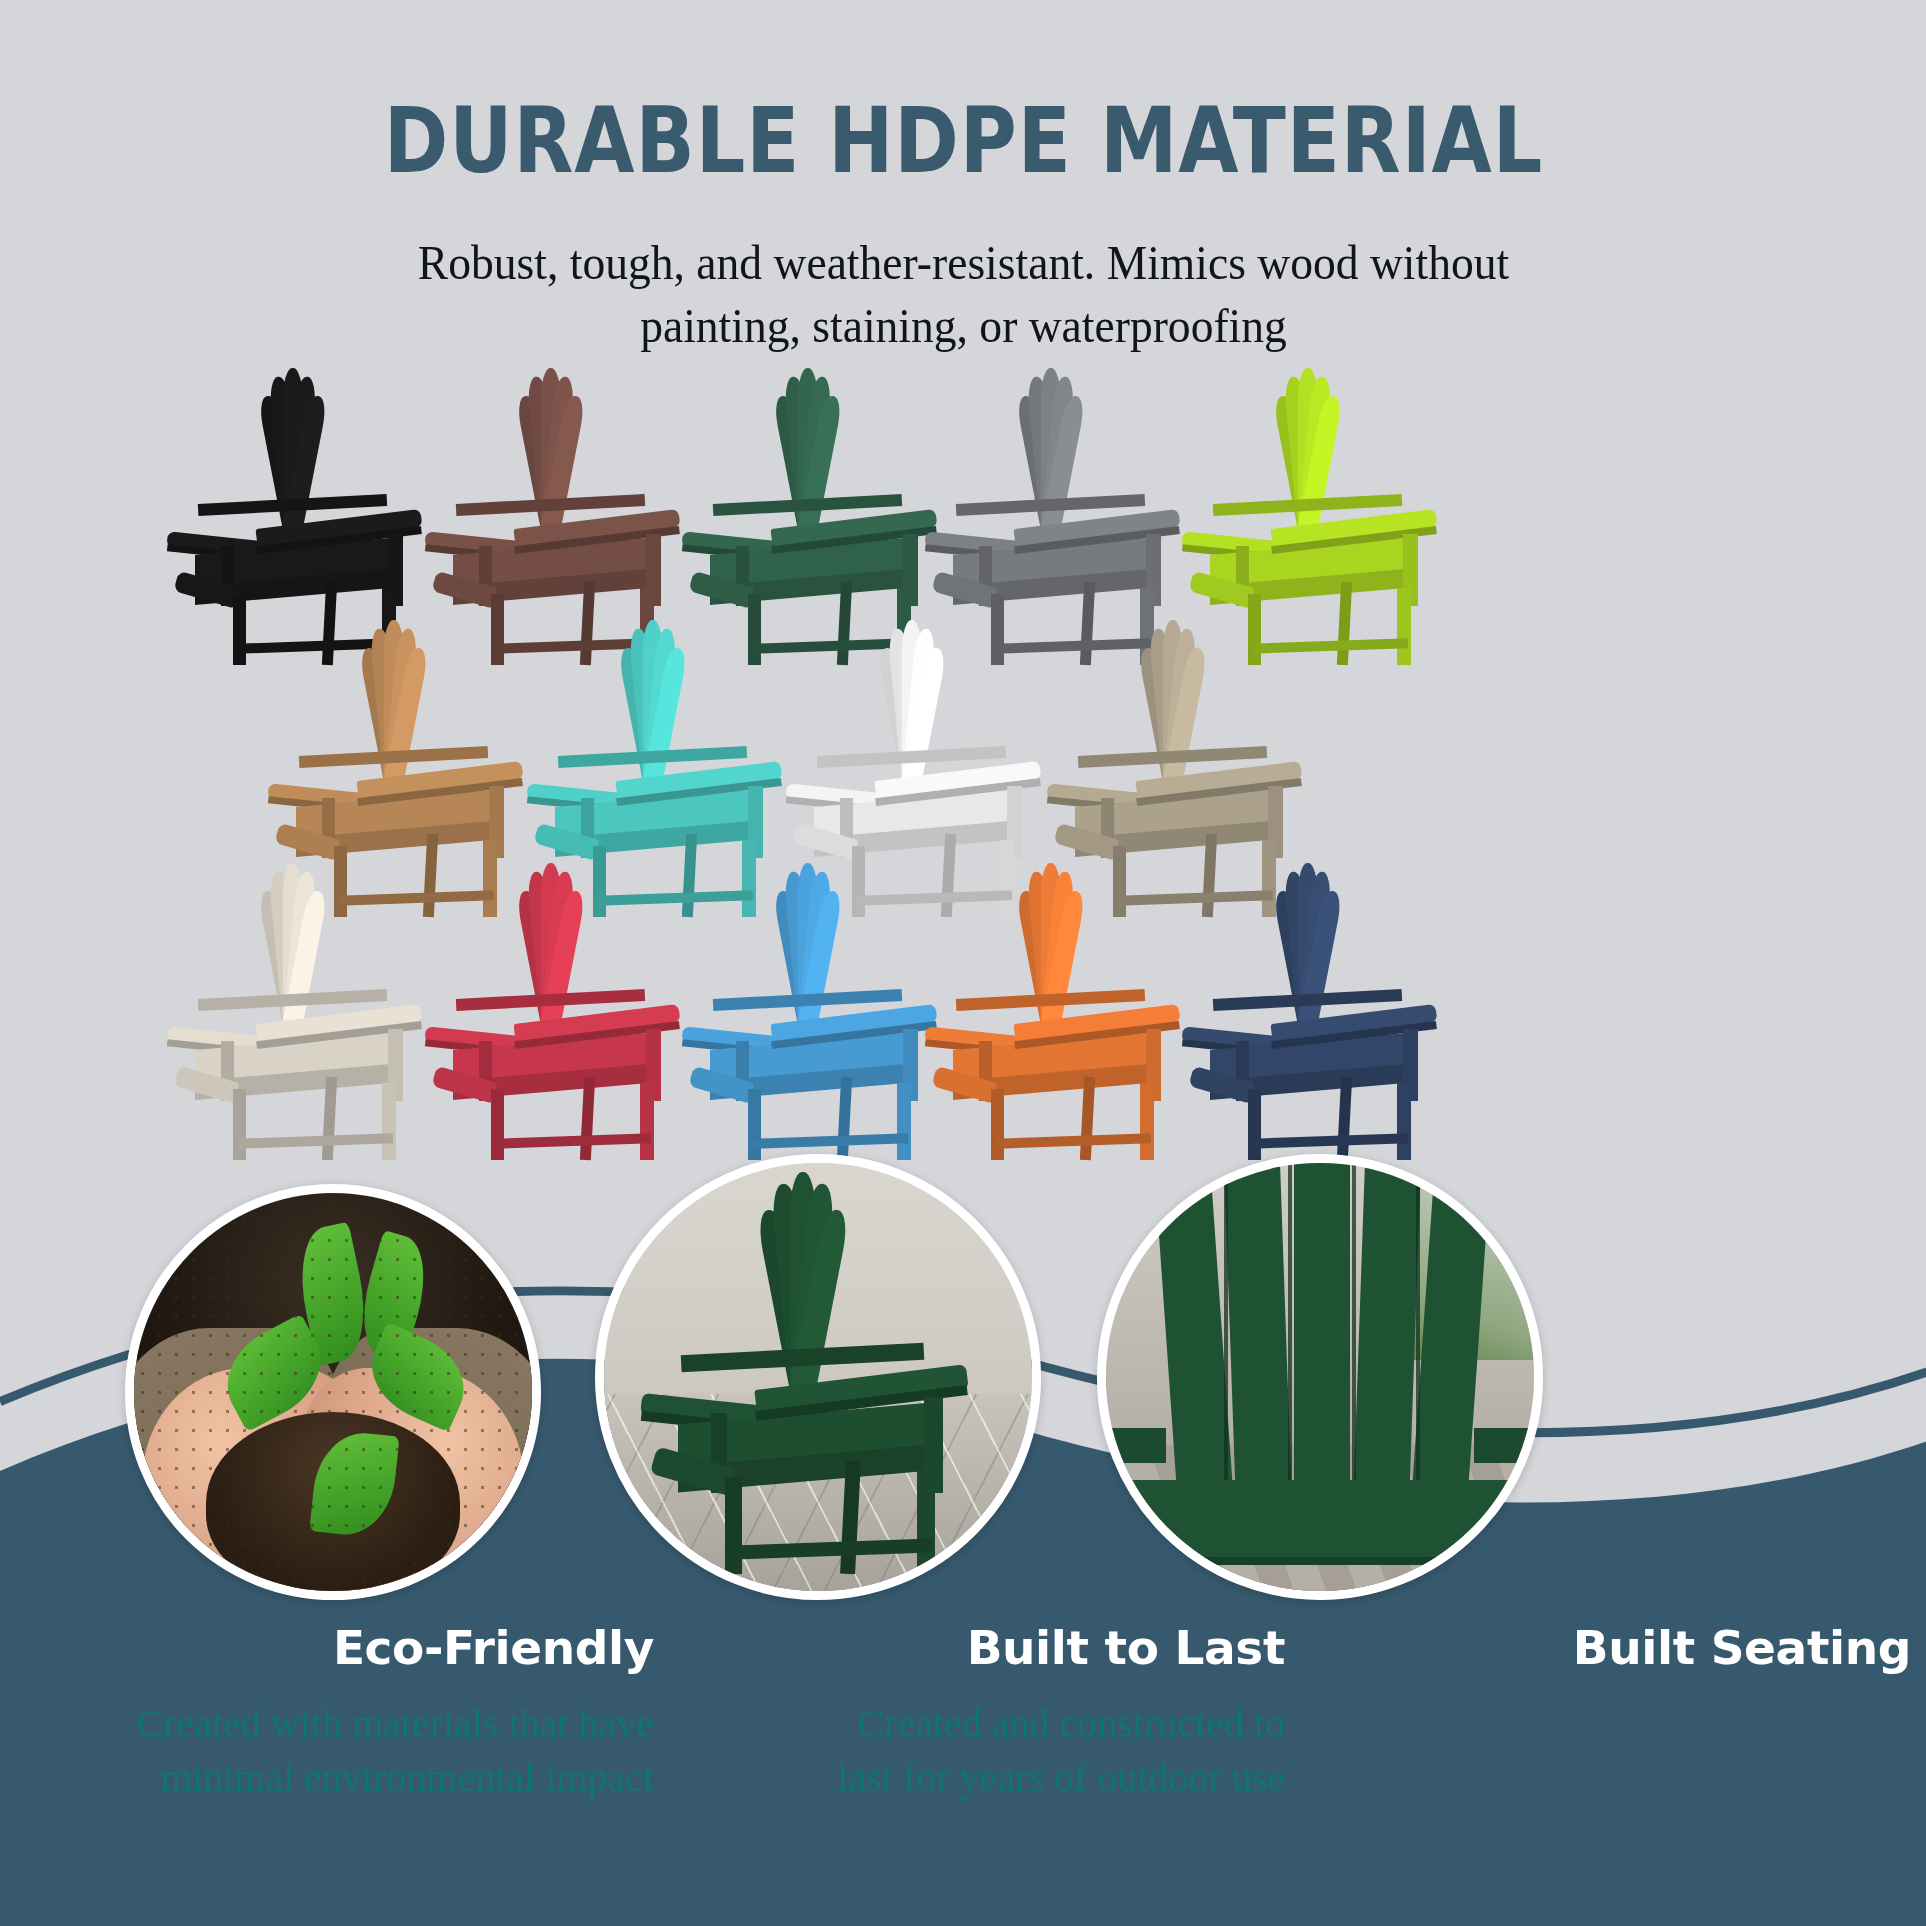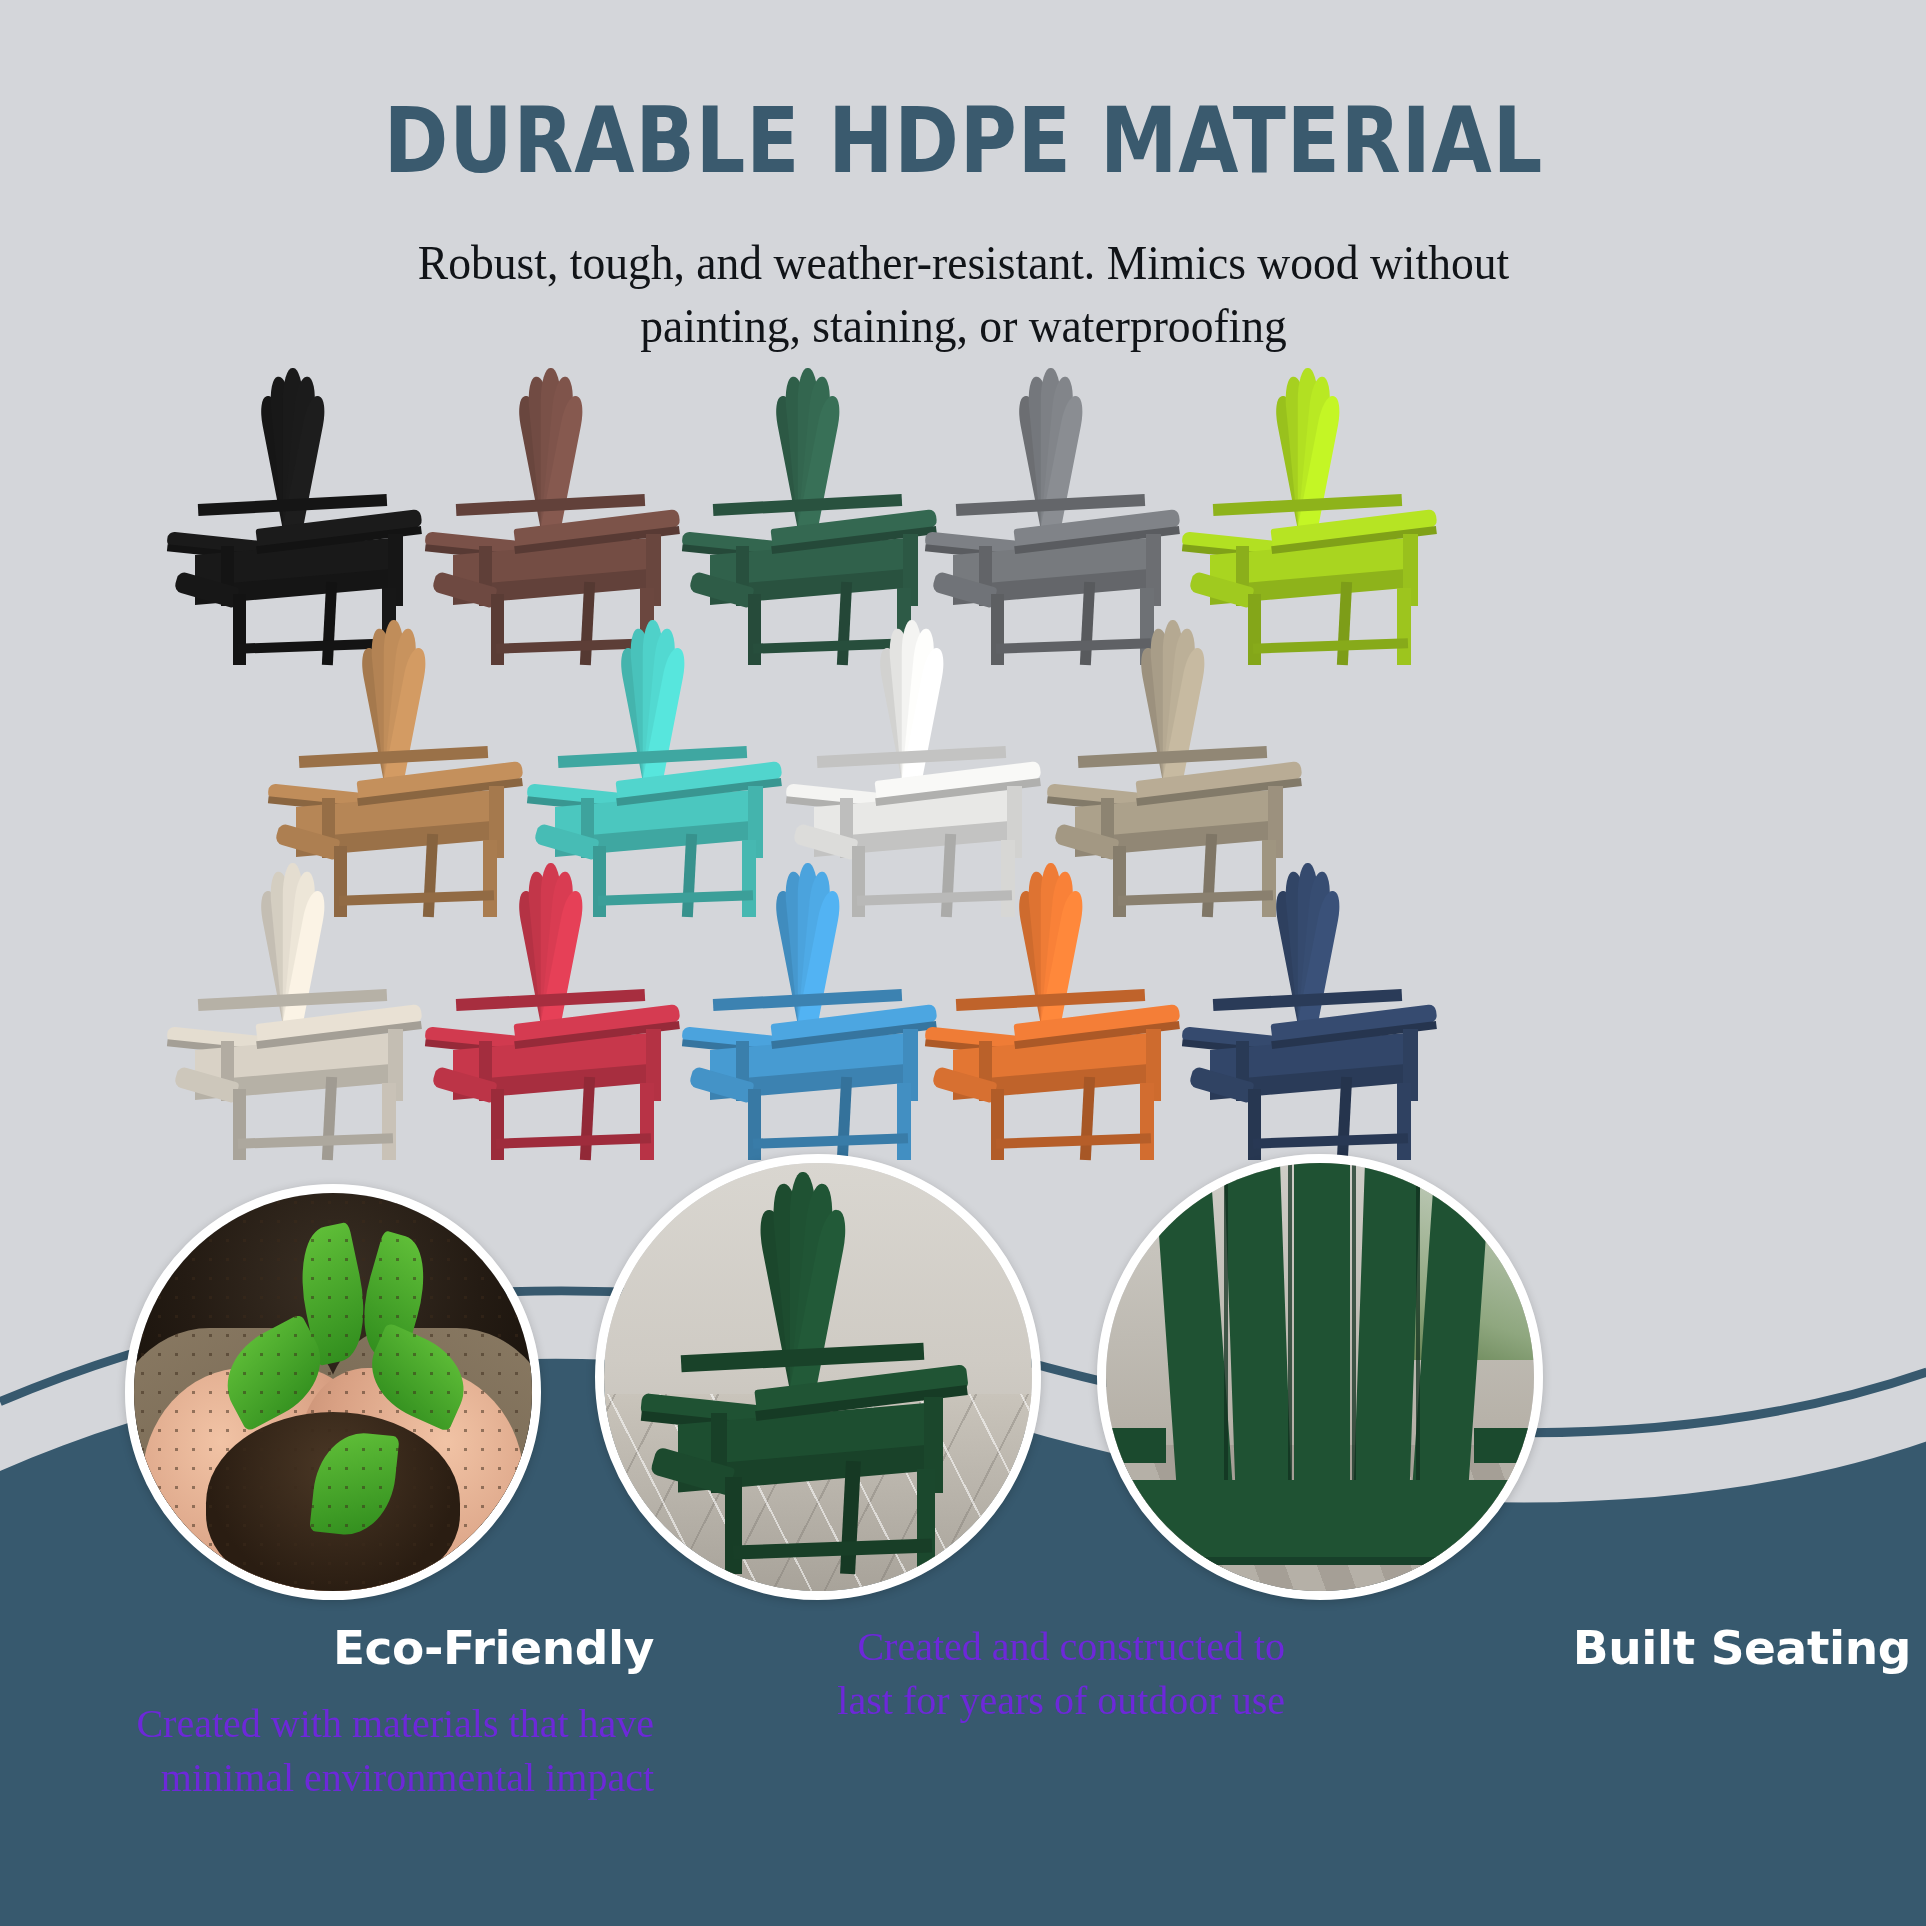--- a/index.html
+++ b/index.html
@@ -188,21 +188,21 @@
   
   #features { position:absolute; left:0; top:1620px; width:1927px; height:277px; }
   .feat { position:absolute; top:0; text-align:right; }
   .feat h3 {
     font-family:"DejaVu Sans","Liberation Sans",sans-serif;
     font-weight:bold; font-size:47px; color:#ffffff;
     letter-spacing:-0.4px; margin-bottom:22px;
   }
   .feat p {
     font-family:"Liberation Serif","DejaVu Serif",serif;
-    font-size:40px; color:#6d28d9; line-height:1.36;
+    font-size:40px; color:#0f766e; line-height:1.36;
   }
 </style>
 </head>
 <body>
 
 <div id="stage" style="background: rgb(212, 214, 218);">
 
   <div id="header">
     <div id="title" style="color: rgb(58, 90, 110);">DURABLE HDPE MATERIAL</div>
     <div id="subtitle">
@@ -637,20 +637,21 @@
 
   <div id="features">
     <div class="feat" style="left:20px; width:634px;">
       <h3>Eco-Friendly</h3>
       <p>
         <span>Created with materials that have</span><br>
         <span>minimal environmental impact</span>
       </p>
     </div>
     <div class="feat" style="left:632px; width:653px;">
+      <h3>Built to Last</h3>
       <p>
         <span>Created and constructed to</span><br>
         <span>last for years of outdoor use</span>
       </p>
     </div>
     <div class="feat" style="left:1277px; width:634px;">
       <h3>Built Seating</h3>
     </div>
   </div>
 

